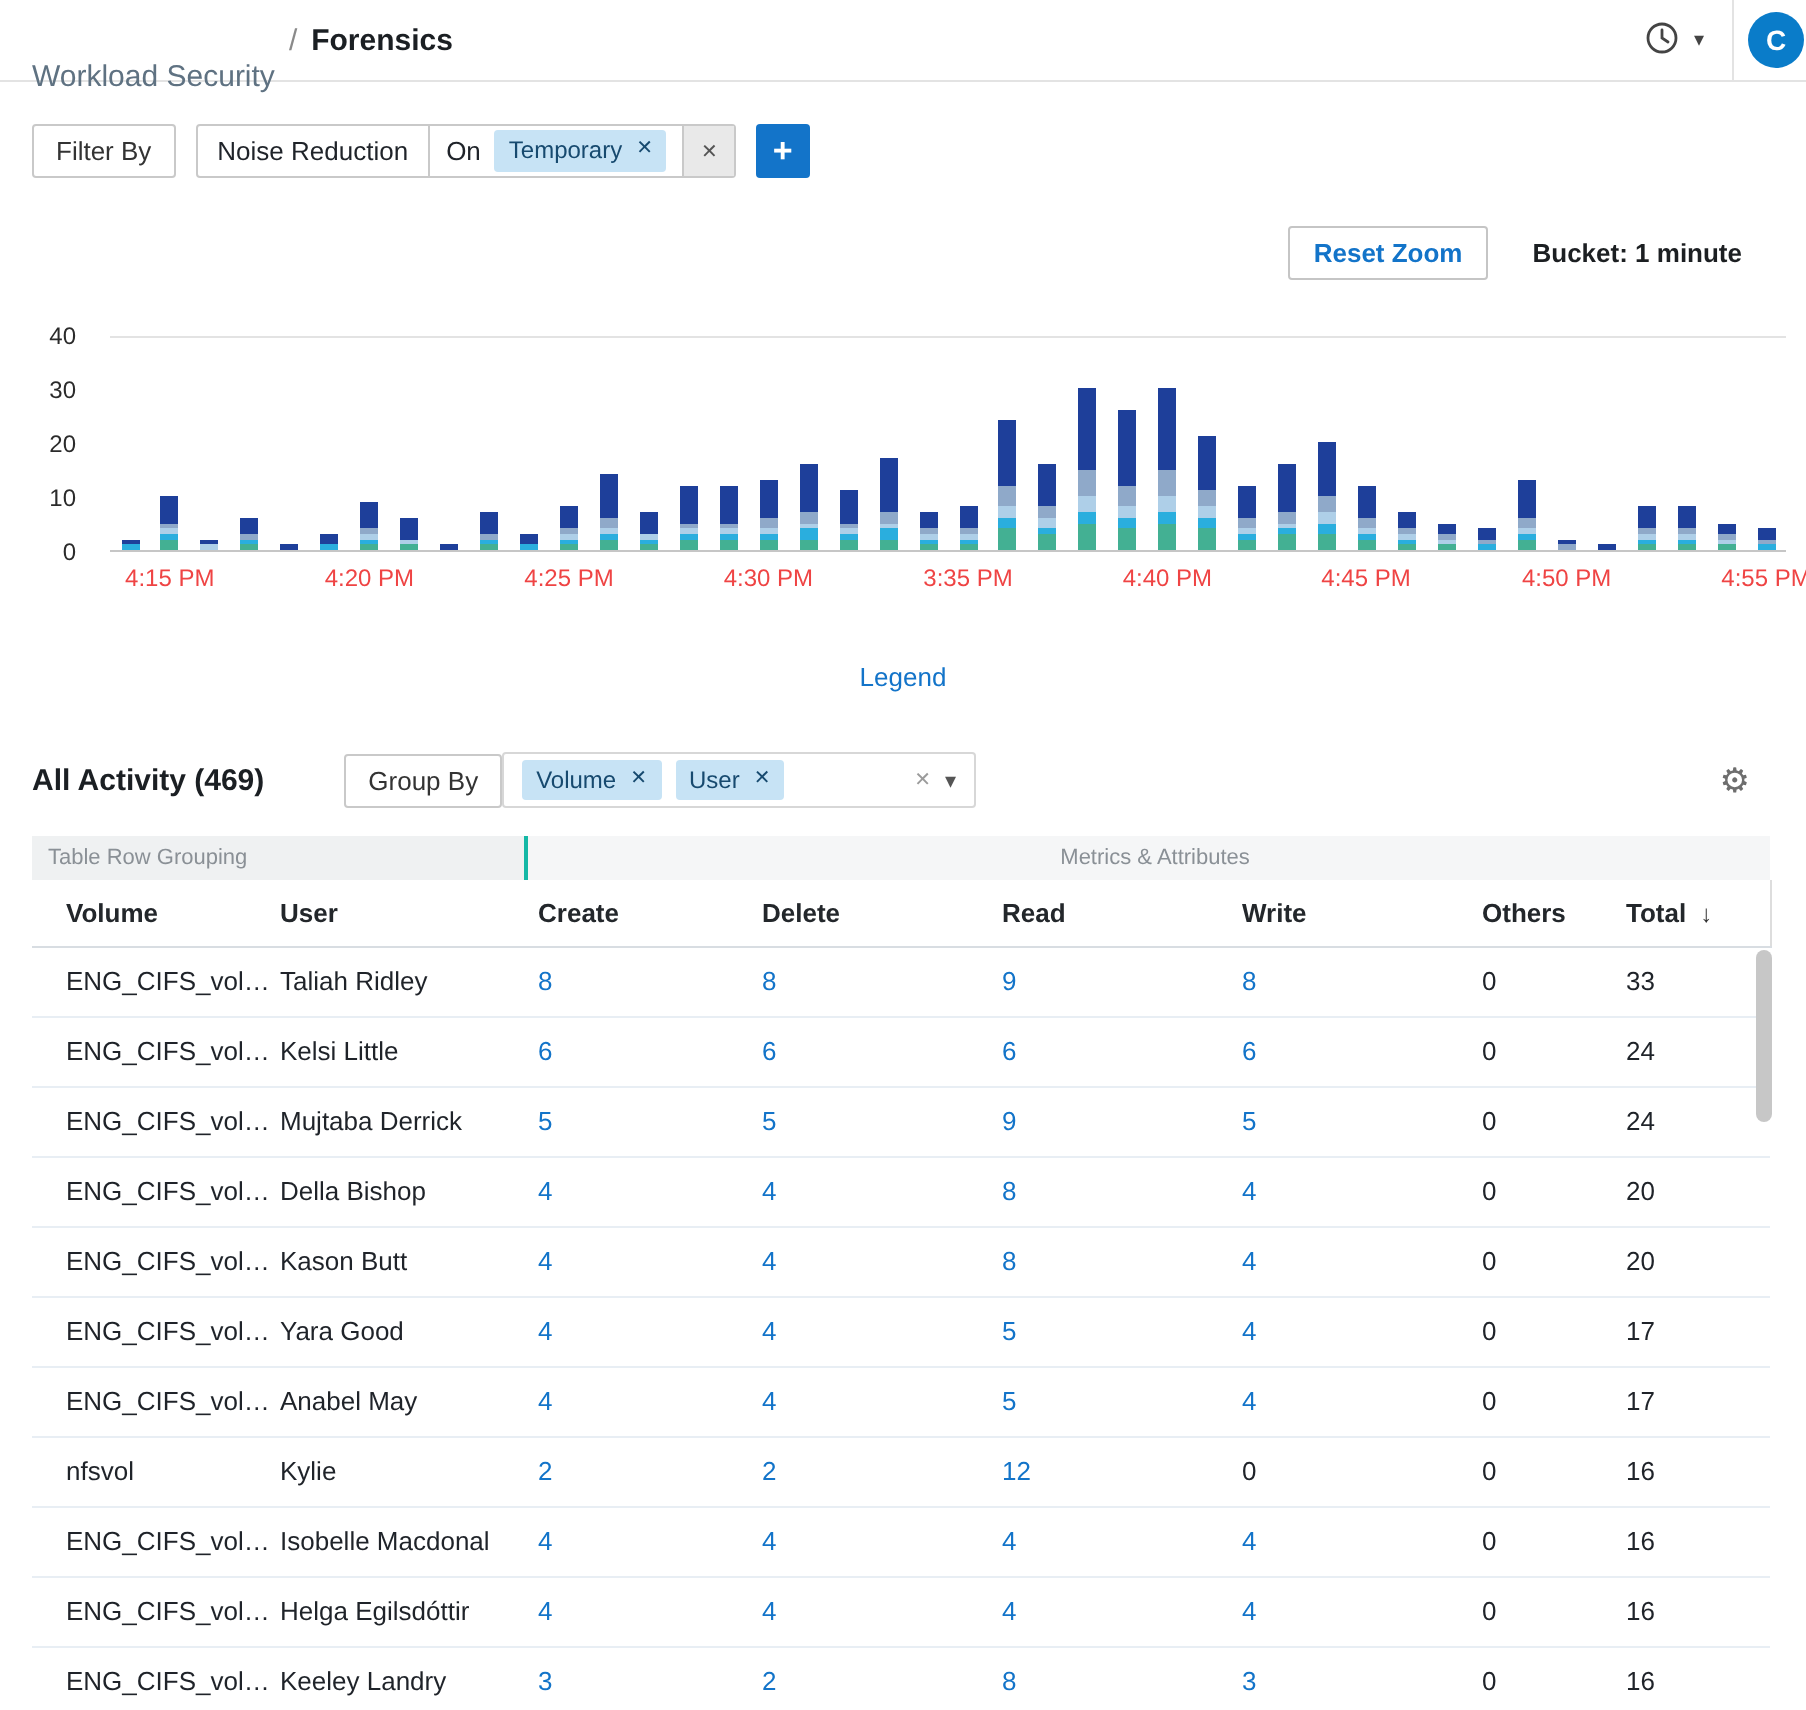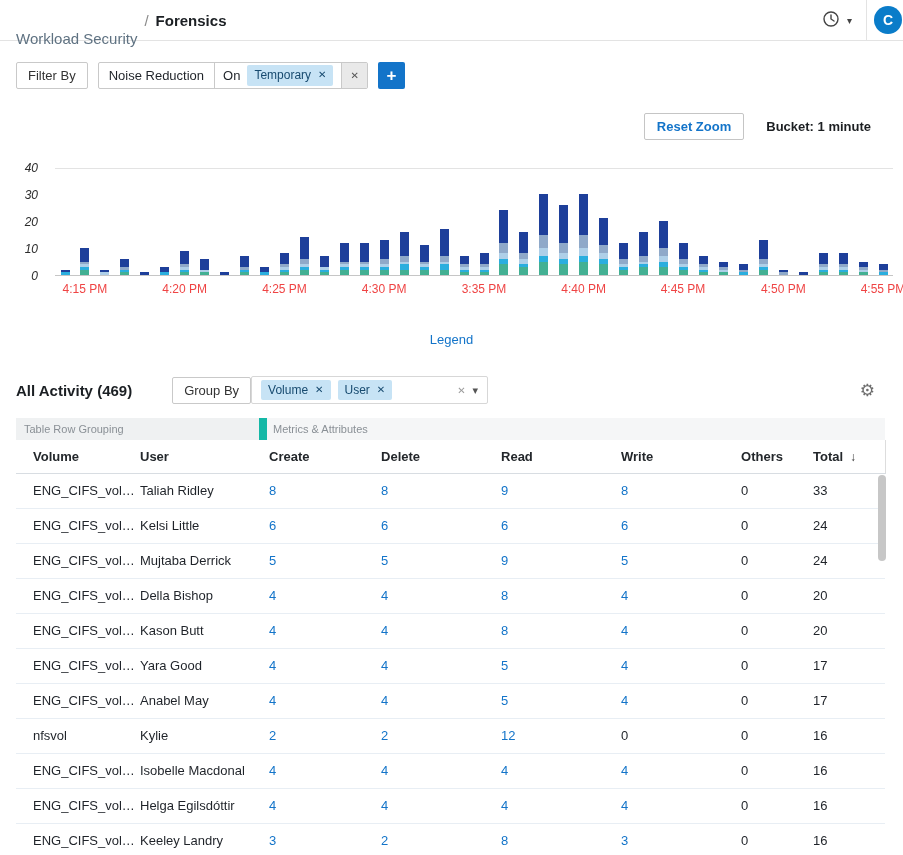--- a/index.html
+++ b/index.html
@@ -40,21 +40,21 @@
   .reset-zoom { height:27px; border:1px solid #c5c5c5; background:#fff; color:#1374c9; font-weight:bold;
     font-size:13px; padding:0 12px; border-radius:2px; cursor:pointer; font-family:inherit; }
   .bucket { font-size:13px; font-weight:bold; color:#1c1f22; }
 
   
   .chart { position:relative; height:152px; margin-top:16px; }
   .plot { position:absolute; left:55px; right:10px; top:12px; height:108px; border-bottom:1px solid #c6c6c6; }
   .grid-top { position:absolute; left:0; right:0; top:0; border-top:1px solid #e3e3e3; }
   .bar { position:absolute; bottom:0; width:9px; display:flex; flex-direction:column-reverse; }
   .y-axis { position:absolute; left:0; top:12px; width:46px; height:108px; }
-  .ytick { position:absolute; right:8px; font-size:12px; color:#2b2b2b;font-style:italic; }
+  .ytick { position:absolute; right:8px; font-size:12px; color:#2b2b2b; }
   .x-axis { position:absolute; left:55px; right:10px; top:126px; height:16px; }
   .xtick { position:absolute; transform:translateX(-50%); font-size:12px; color:#ef4444; white-space:nowrap; }
 
   .legend-row { text-align:center; margin-top:22px; }
   .legend-link { color:#1374c9; font-size:13px; text-decoration:none; }
 
   
   .activity-header { display:flex; align-items:center; margin-top:28px; padding:0 28px 0 16px; }
   .activity-title { font-size:15px; font-weight:bold; color:#1b1f23; margin-right:40px; }
   .groupby-btn { }
@@ -66,21 +66,21 @@
   .spacer { flex:1; }
   .vcp-btn { height:28px; border:1px solid #c5c5c5; background:#fff; color:#1374c9; font-weight:bold;
     font-size:13px; padding:0 14px; border-radius:2px; margin-right:17px; cursor:pointer; font-family:inherit; }
   .gear { font-size:17px; color:#6e6e6e; cursor:pointer; }
 
   
   .table-wrap { position:relative; margin:14px 0 0 16px; width:869px; }
   table { border-collapse:collapse; table-layout:fixed; width:869px; }
   .group-row th { height:22px; font-size:11px; font-weight:normal; color:#8a9096; text-align:left;
     padding-left:8px; background:#eff1f2; }
-  .group-row th.gh-right { background:#f5f6f7; padding-left:6px; border-left:8px solid #14b8a6; }
+  .group-row th.gh-right { background:#f5f6f7; padding-left:6px; border-left:2px solid #14b8a6;text-align:center; }
   .col-row th { height:33px; text-align:left; font-size:13px; font-weight:bold; color:#23272b;
     border-bottom:1px solid #d8dde2; padding-left:6px; cursor:pointer; }
   .col-row th:first-child { padding-left:17px; }
   .col-row th:last-child { border-right:1px solid #ddd; }
   tbody td { height:35px; font-size:13px; color:#1f2329; border-bottom:1px solid #e8eef4;
     padding-left:6px; overflow:hidden; white-space:nowrap; }
   tbody td:first-child { padding-left:17px; }
   tbody td a { color:#1374c9; text-decoration:none; }
   .sort-arrow { margin-left:7px; font-size:12px; font-weight:normal; color:#333; }
   .vscroll-thumb { position:absolute; right:-1px; top:57px; width:8px; height:86px; background:#c7c7c7; border-radius:4px; }

